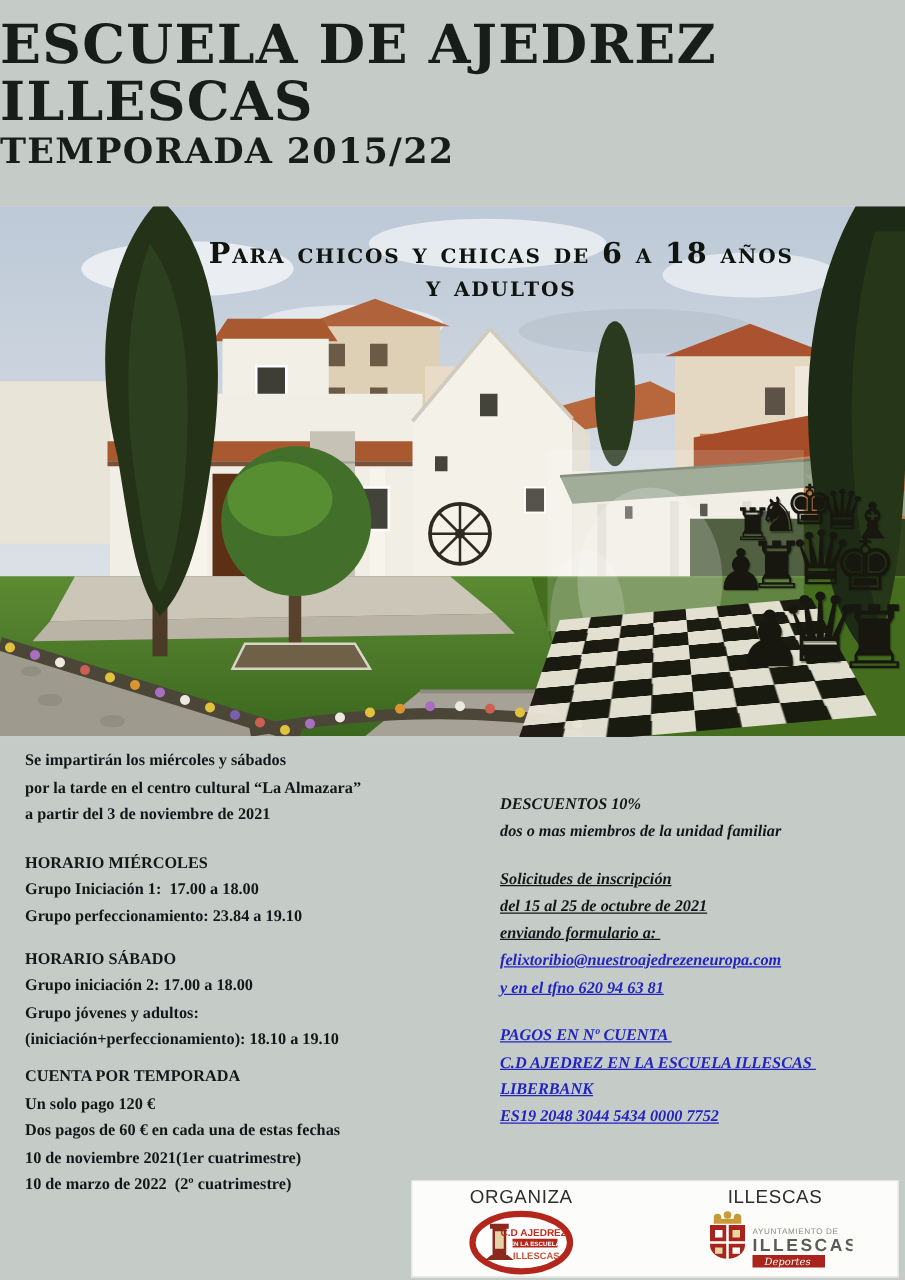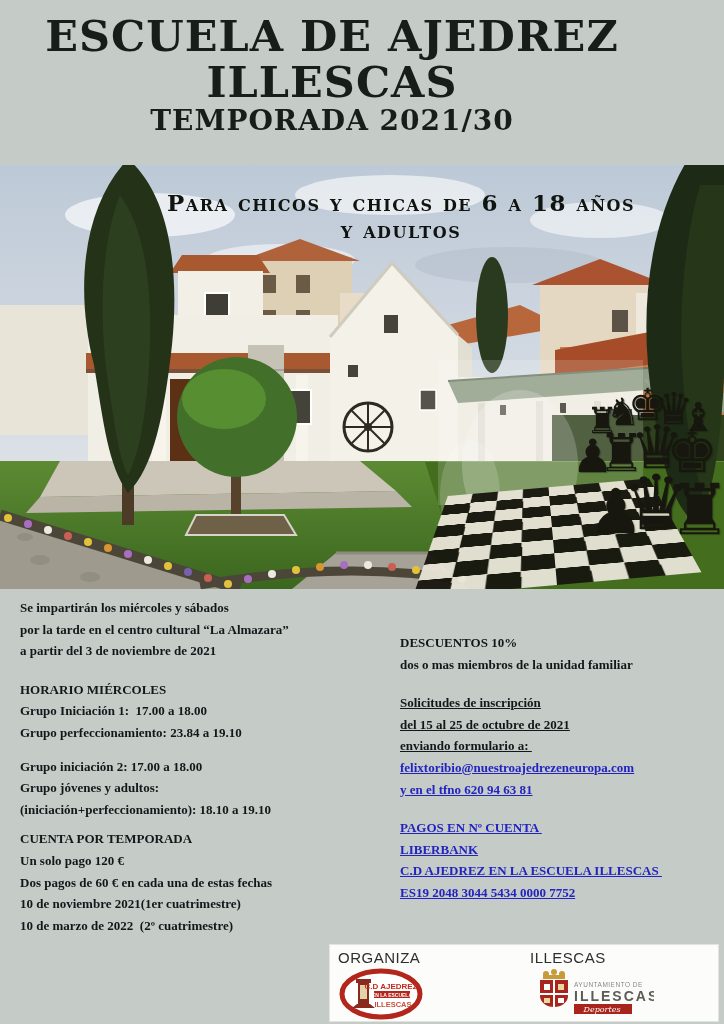--- a/index.html
+++ b/index.html
@@ -1,19 +1,19 @@
 <!DOCTYPE html>
 <html><head>
 <meta charset="utf-8">
 <style>
   html,body{margin:0;padding:0;}
   .poster{position:relative;width:724px;height:1024px;background:#c5ccc8;overflow:hidden;
           font-family:"Liberation Serif",serif;}
   
-  .masthead{position:absolute;top:0;left:0;width:664px;height:165px;text-align:center;
+  .masthead{position:absolute;top:0;left:0;width:664px;height:165px;
             color:#171e19;font-family:"DejaVu Serif",serif;}
   .title-line{font-weight:bold;font-size:43px;line-height:46px;letter-spacing:1px;}
   .title-line.first{margin-top:13px;}
   .subtitle-line{font-weight:bold;font-size:26px;line-height:28px;letter-spacing:1px;
                  font-variant:small-caps;margin-top:2px;}
   .season-line{font-weight:bold;font-size:28px;line-height:30px;letter-spacing:1px;margin-top:1px;}
   
   .photo{position:absolute;top:165px;left:0;width:724px;height:424px;overflow:hidden;background:#cdd5de;}
   .photo svg{position:absolute;top:0;left:0;}
   .chessboard{position:absolute;left:412px;top:168px;width:290px;height:252px;z-index:2;
@@ -24,43 +24,43 @@
   .pieces{position:absolute;inset:0;z-index:3;}
   .pc{position:absolute;color:#17170f;font-family:"DejaVu Sans",sans-serif;line-height:1;
       text-shadow:1px 1px 1px rgba(20,30,10,.45);}
   .photo-caption{position:absolute;left:88px;right:10px;top:24px;z-index:4;text-align:center;
                  color:#10140f;font-family:"DejaVu Serif",serif;font-weight:bold;
                  font-variant:small-caps;font-size:23px;line-height:27px;letter-spacing:1.5px;}
   
   .col{position:absolute;color:#14171a;}
   .col p{margin:0;font-weight:bold;font-size:13px;line-height:21.6px;white-space:pre-wrap;}
   .col-left{left:20px;top:597px;width:368px;}
-  .col-right{left:400px;top:632px;width:322px;}
+  .col-right{left:400px;top:632px;width:322px;font-style:italic;}
   .g17{height:17px;} .g12{height:12px;} .g8{height:8px;}
   .u-dark{text-decoration:underline;}
   .blue{color:#2323c0;text-decoration:underline;}
   a.blue{cursor:pointer;}
   
   .credits{position:absolute;left:329px;top:944px;width:390px;height:78px;background:#fcfcfb;
            border:1px solid #e3e3df;box-sizing:border-box;font-family:"Liberation Sans",sans-serif;}
-  .cred-col{position:absolute;top:4px;}
+  .cred-col{position:absolute;top:4px;text-align:center;}
   .cred-org{left:8px;width:158px;}
   .cred-colab{left:200px;width:180px;}
   .cred-label{font-size:15px;letter-spacing:.5px;color:#2e2e2e;}
   .cred-logo{margin-top:2px;}
 </style>
 </head>
 <body>
 
 <div class="poster">
 
   <header class="masthead">
     <div class="title-line first">ESCUELA DE AJEDREZ</div>
     <div class="title-line">ILLESCAS</div>
-    <div class="season-line">TEMPORADA 2021/30</div>
+    <div class="season-line">TEMPORADA 2015/22</div>
   </header>
 
   <div class="photo">
     <svg width="724" height="424" viewBox="0 0 724 424">
       <defs>
         <linearGradient id="sky" x1="0" y1="0" x2="0" y2="1">
           <stop offset="0" stop-color="#bdc9d7"></stop>
             <stop offset="1" stop-color="#e9ebed"></stop>
         </linearGradient>
         <linearGradient id="lawn" x1="0" y1="0" x2="0" y2="1">
@@ -230,20 +230,21 @@
 
   <div class="col col-left">
     <p>Se impartirán los miércoles y sábados</p>
     <p>por la tarde en el centro cultural “La Almazara”</p>
     <p>a partir del 3 de noviembre de 2021</p>
     <div class="g17"></div>
     <p>HORARIO MIÉRCOLES</p>
     <p>Grupo Iniciación 1:  17.00 a 18.00</p>
     <p>Grupo perfeccionamiento: 23.84 a 19.10</p>
     <div class="g12"></div>
+    <p>HORARIO SÁBADO</p>
     <p>Grupo iniciación 2: 17.00 a 18.00</p>
     <p>Grupo jóvenes y adultos:</p>
     <p>(iniciación+perfeccionamiento): 18.10 a 19.10</p>
     <div class="g8"></div>
     <p>CUENTA POR TEMPORADA</p>
     <p>Un solo pago 120 €</p>
     <p>Dos pagos de 60 € en cada una de estas fechas</p>
     <p>10 de noviembre 2021(1er cuatrimestre)</p>
     <p>10 de marzo de 2022  (2º cuatrimestre)</p>
   </div>
@@ -252,22 +253,22 @@
     <p>DESCUENTOS 10%</p>
     <p>dos o mas miembros de la unidad familiar</p>
     <div class="g17"></div>
     <p class="u-dark">Solicitudes de inscripción</p>
     <p class="u-dark">del 15 al 25 de octubre de 2021</p>
     <p class="u-dark">enviando formulario a: </p>
     <p><a class="blue">felixtoribio@nuestroajedrezeneuropa.com</a></p>
     <p class="blue">y en el tfno 620 94 63 81</p>
     <div class="g17"></div>
     <p class="blue">PAGOS EN Nº CUENTA </p>
+    <p class="blue">C.D AJEDREZ EN LA ESCUELA ILLESCAS </p>
     <p class="blue">LIBERBANK</p>
-    <p class="blue">C.D AJEDREZ EN LA ESCUELA ILLESCAS </p>
     <p class="blue">ES19 2048 3044 5434 0000 7752</p>
   </div>
 
   <footer class="credits">
     <div class="cred-col cred-org">
       <div class="cred-label">ORGANIZA</div>
       <svg class="cred-logo" width="86" height="52" viewBox="0 0 86 52">
         <ellipse cx="43" cy="26" rx="39" ry="23" fill="#ffffff" stroke="#b2261c" stroke-width="5"></ellipse>
         <rect x="20" y="13" width="11" height="26" fill="#8a2a1e"></rect>
         <rect x="18" y="11" width="15" height="4" fill="#8a2a1e"></rect>

